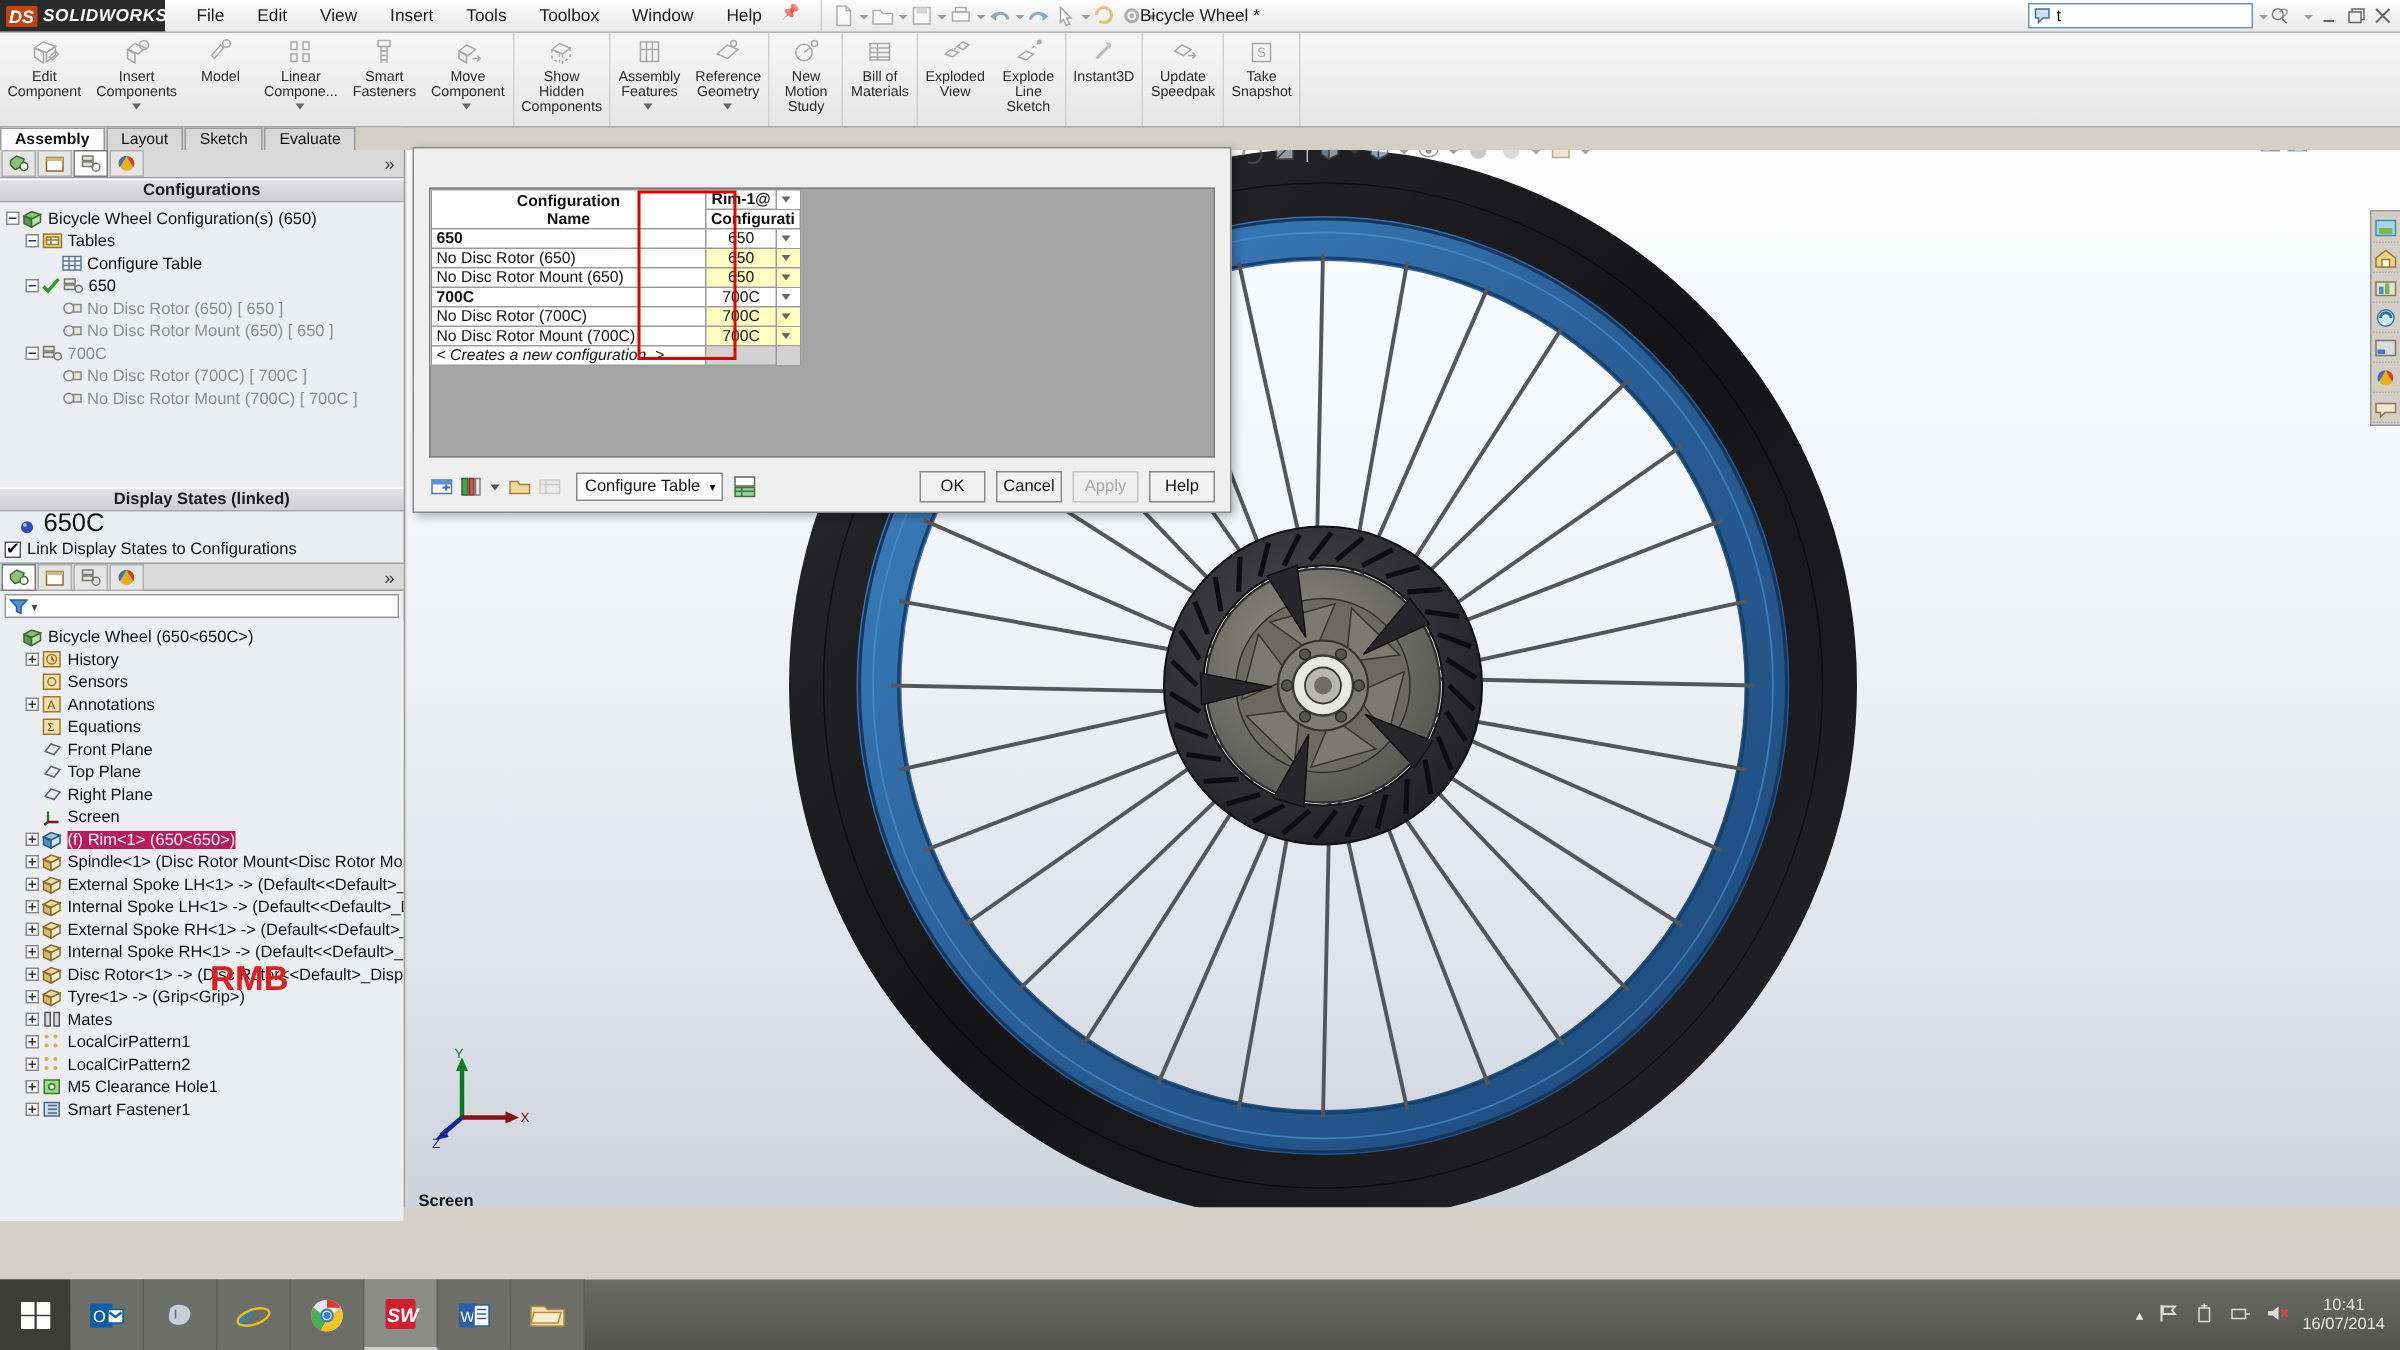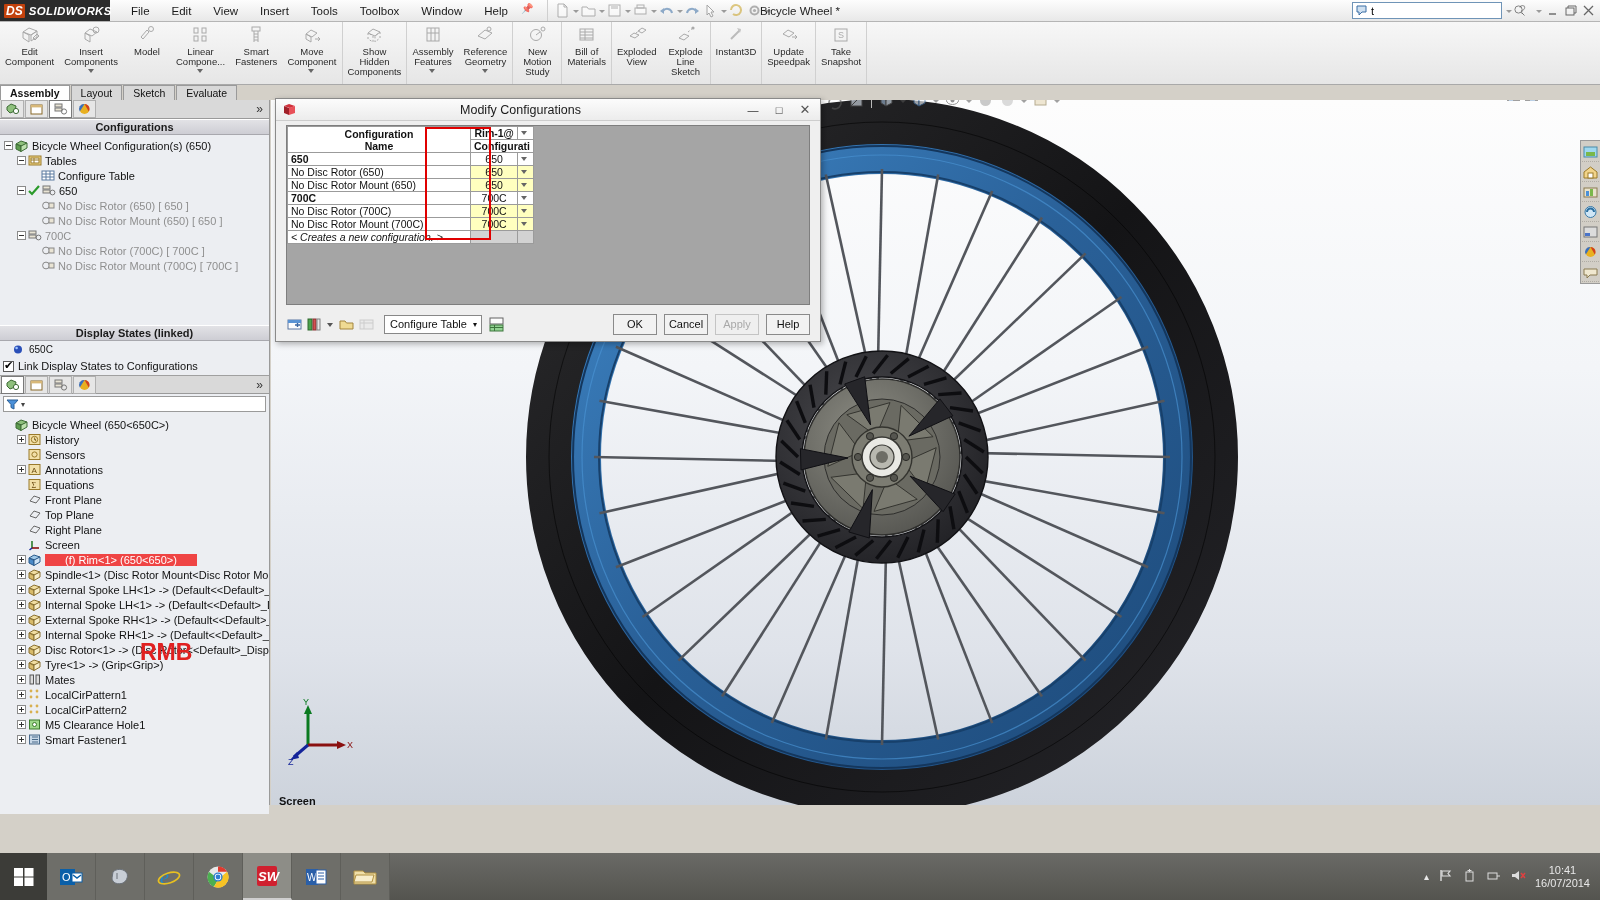--- a/index.html
+++ b/index.html
@@ -75,34 +75,34 @@
   .chev { margin-left:auto; padding-right:6px; font-size:12px; color:#333; }
 
   .sechdr { height:16px; background:linear-gradient(#e2e2e6,#cdcdd4);
      border-bottom:1px solid #a8a8ae; border-top:1px solid #fff;
      display:flex; align-items:center; justify-content:center;
      font-size:11px; font-weight:bold; color:#1b1b1b; }
 
   .treebox { background:#eceef2; padding:3px 0 2px 3px; }
   .trow { display:flex; align-items:center; height:15px; font-size:11px;
      white-space:nowrap; }
-  .trow.sel .tlabel { background:#ef4444; color:#fff; padding:0 20px; }
+  .trow.sel .tlabel { background:#be185d; color:#fff; padding:0 0; }
   .trow .tlabel { color:#111;text-align:center; }
   .trow.dim .tlabel { color:#8f8f8f; }
   .exp { width:11px; height:11px; margin-right:1px; position:relative; flex:none;}
   .exp i { position:absolute; left:1px; top:1px; width:9px; height:9px;
      border:1px solid #8a8a8a; background:#fff; }
   .exp i:before{content:""; position:absolute; left:1px; top:3px; width:5px; height:1px; background:#333;}
   .exp.plus i:after{content:""; position:absolute; left:3px; top:1px; width:1px; height:5px; background:#333;}
   .exp.none { visibility:hidden; }
   .tick { width:12px; height:12px; margin-right:2px; flex:none; position:relative; }
   .ico { width:14px; height:13px; margin-right:3px; flex:none; position:relative; }
 
   .lstates { }
-  .lsrow { display:flex; align-items:center; height:16px; padding-left:12px; font-size:10px;}
+  .lsrow { display:flex; align-items:center; height:16px; padding-left:12px; font-size:17px;}
   .chkrow { display:flex; align-items:center; height:18px; padding-left:3px; font-size:11px; }
   .chk { width:11px; height:11px; border:1px solid #5a5a5a; background:#fff;
      margin-right:4px; position:relative; flex:none;}
   .chk:after{content:"✔"; position:absolute; left:0px; top:-3px; font-size:11px; color:#000;}
 
   .filterbar { height:16px; margin:2px 3px; border:1px solid #9a9a9a; background:#fff;
      display:flex; align-items:center; padding-left:2px; }
   .funnel { width:13px; height:12px; position:relative; }
 
   .hsbar { position:absolute; left:0; bottom:33px; width:270px; height:13px;
@@ -1223,33 +1223,20 @@
     </div>
     <div class="tski">
       <svg width="15" height="14" viewBox="0 0 15 14">
           <path d="M1 4h13v6H7l-3 3v-3H1z" fill="#f0e8d0" stroke="#8a7a50"></path>
         </svg>
     </div>
   </div>
 </div>
 
 <div class="dlg">
-  <div class="dlg-tb">
-    <span class="dlg-ico">
-      <svg width="15" height="15" viewBox="0 0 15 15">
-          <path d="M2 4l5-2 6 2-5 2z" fill="#d0303a"></path>
-          <path d="M2 4v7l5 2V6z" fill="#a02028"></path>
-          <path d="M13 4v7l-6 2V6z" fill="#e85058"></path>
-        </svg>
-    </span>
-    <span class="dlg-title">Modify Configurations</span>
-    <span class="dlg-btn">—</span>
-    <span class="dlg-btn">□</span>
-    <span class="dlg-btn x">✕</span>
-  </div>
 
   <div class="dlg-body">
     <table class="cfg" id="cfgtable">
         <tbody>
           <tr>
             <td class="c-name hdr" rowspan="2">Configuration<br>Name</td>
             <td class="c-val hdr2">Rim-1@</td>
             <td class="c-drop">
               <i></i>
             </td>

